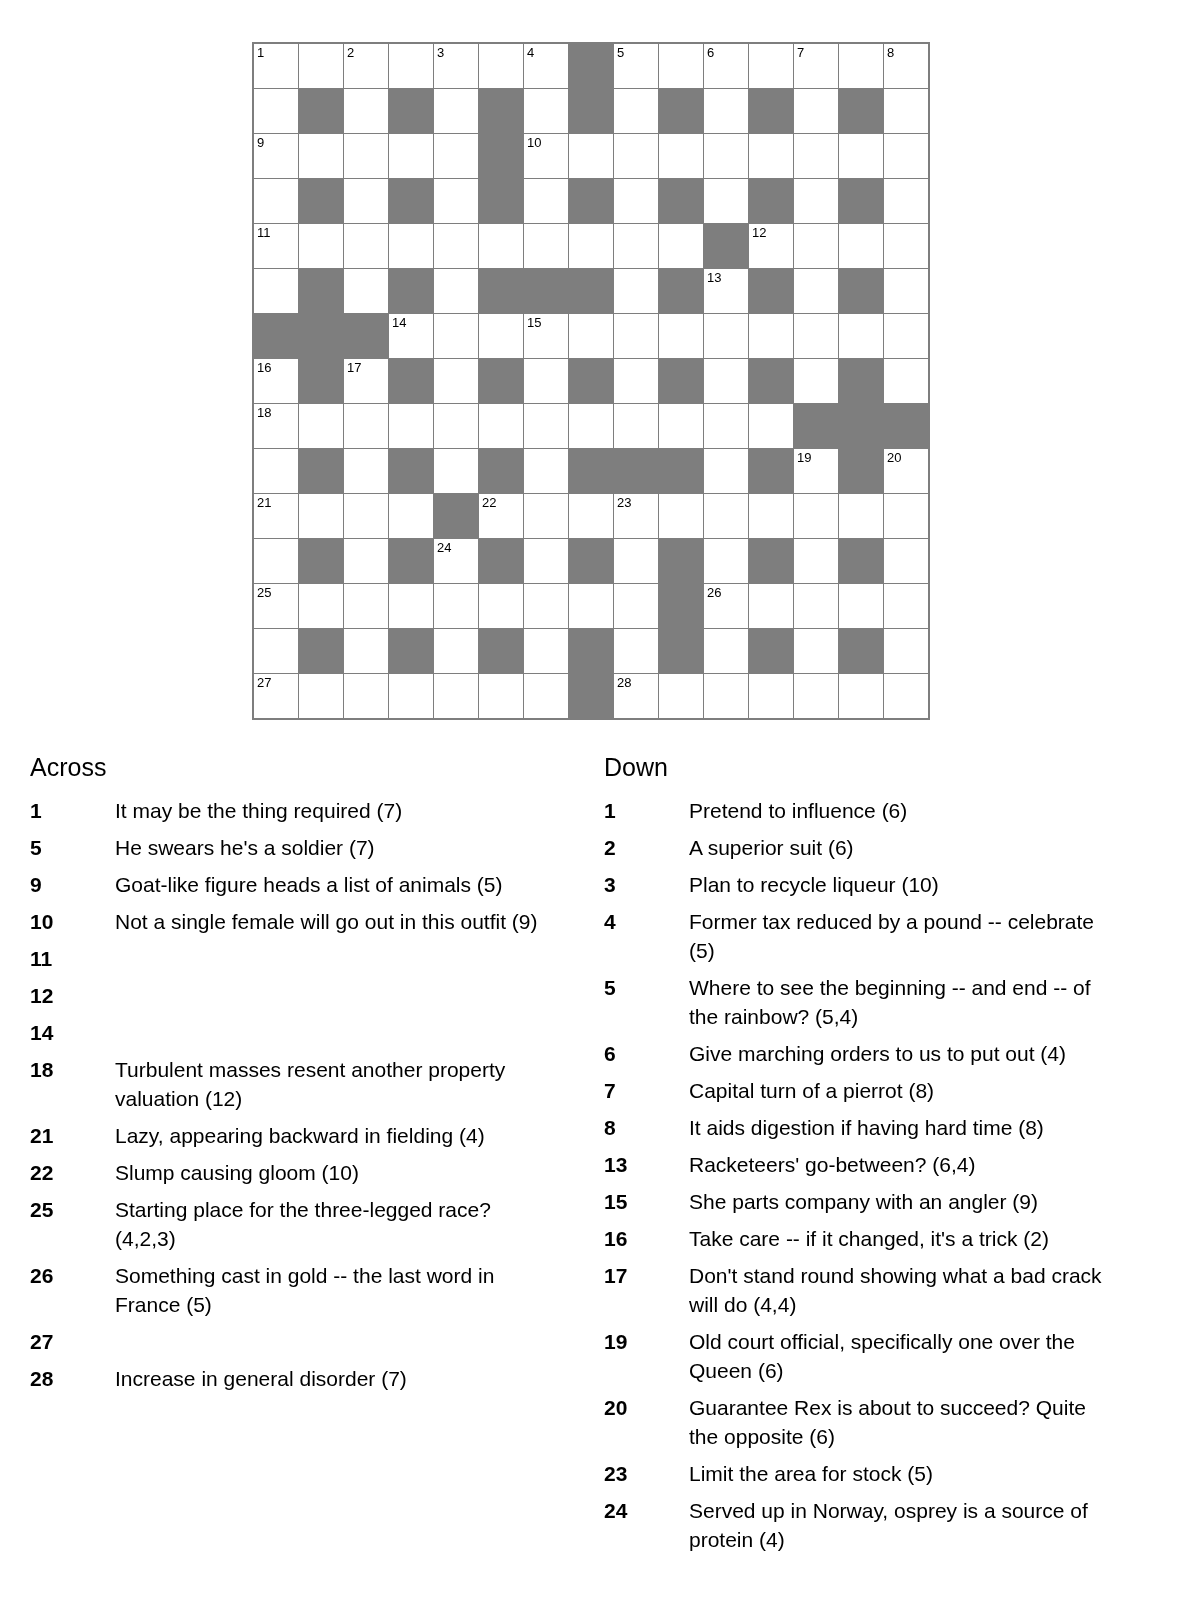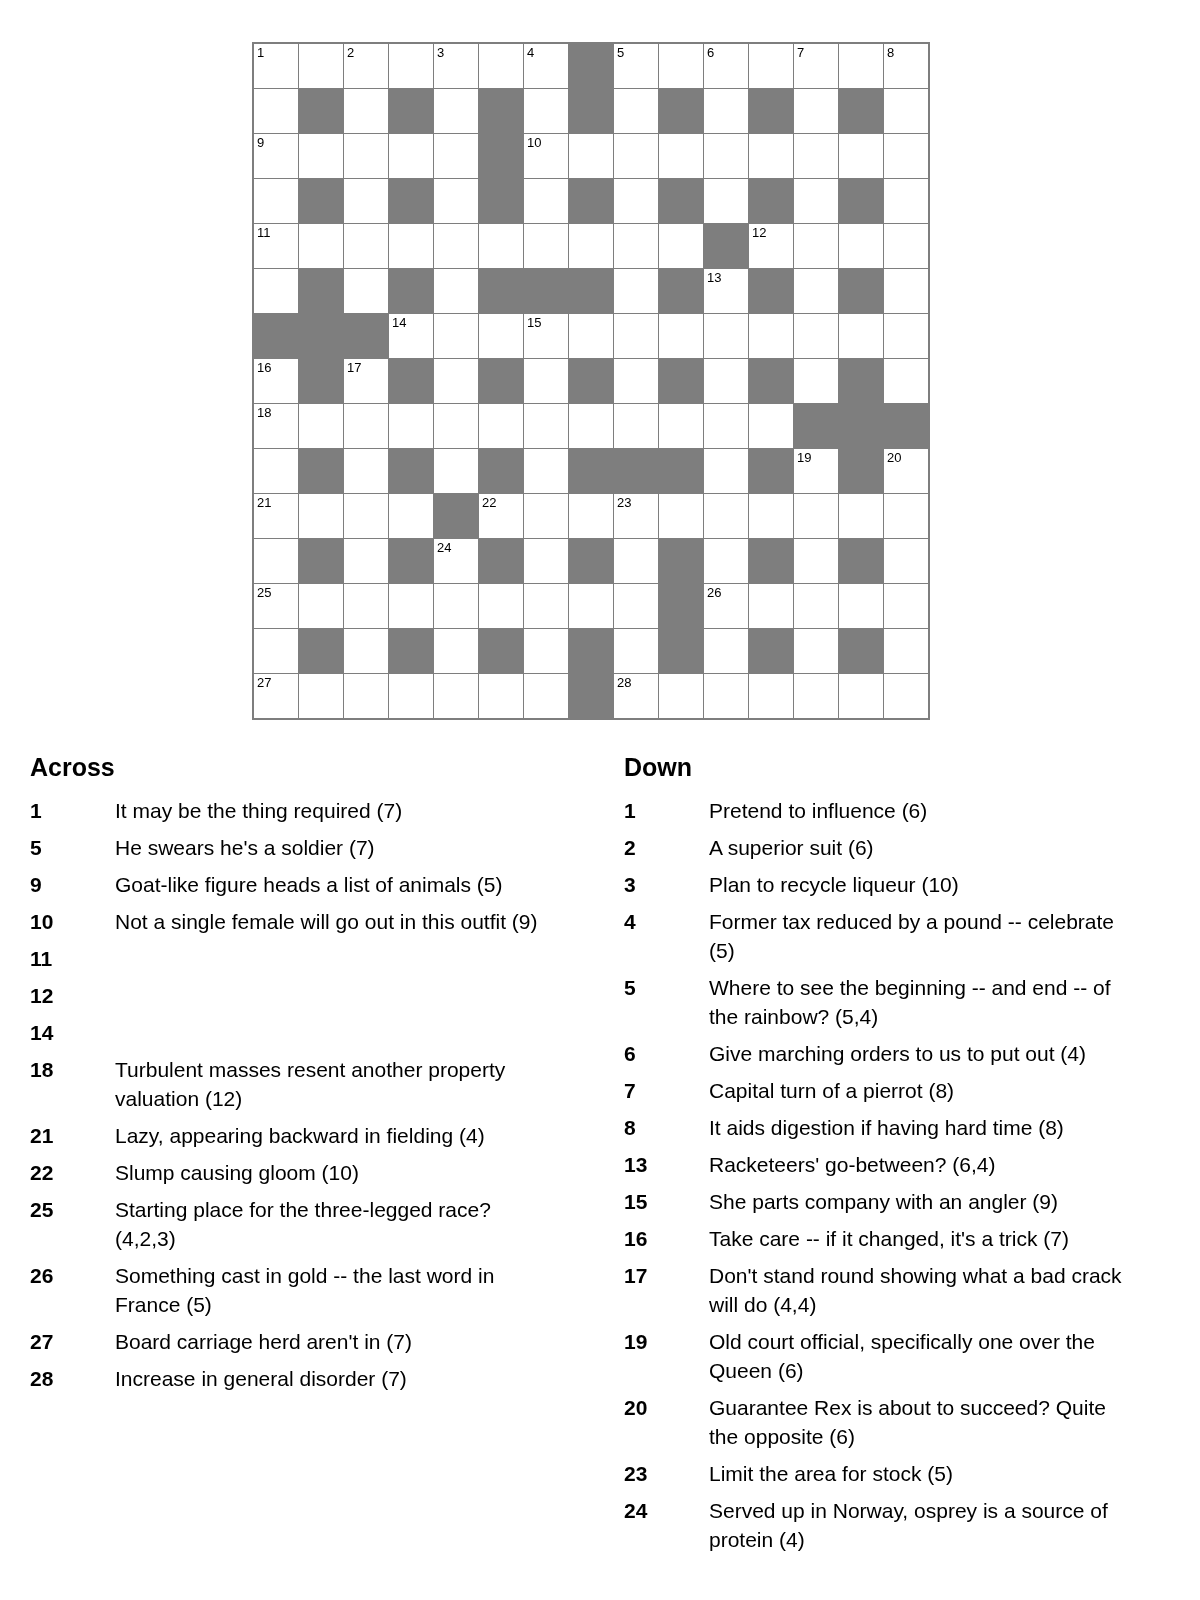--- a/index.html
+++ b/index.html
@@ -38,24 +38,24 @@
     font-size:13px;
     line-height:15px;
     color:#000000;
   }
   
   .clue-col{
     position:absolute;
     top:752px;
   }
   .col-across{ left:30px;  width:520px; }
-  .col-down  { left:624px; width:525px; }
+  .col-down  { left:604px; width:525px; }
   .clue-header{
     font-size:25px;
-    font-weight:bold;
+    font-weight:normal;
     line-height:30px;
     margin-bottom:14px;
   }
   .clue{
     display:flex;
     align-items:flex-start;
     margin-bottom:8px;
     font-size:21px;
     line-height:29px;
   }
@@ -400,21 +400,20 @@
         <div class="clue">
           <span class="cluenum">25</span>
           <span class="cluetext">Starting place for the three-legged race? (4,2,3)</span>
         </div>
         <div class="clue">
           <span class="cluenum">26</span>
           <span class="cluetext">Something cast in gold -- the last word in France (5)</span>
         </div>
         <div class="clue">
           <span class="cluenum">27</span>
-          <span class="cluetext">Board carriage herd aren't in (7)</span>
         </div>
         <div class="clue">
           <span class="cluenum">28</span>
           <span class="cluetext">Increase in general disorder (7)</span>
         </div>
       </div>
   </div>
 
   <div class="clue-col col-down">
     <div class="clue-header">Down</div>
@@ -454,21 +453,21 @@
         <div class="clue">
           <span class="cluenum">13</span>
           <span class="cluetext">Racketeers' go-between? (6,4)</span>
         </div>
         <div class="clue">
           <span class="cluenum">15</span>
           <span class="cluetext">She parts company with an angler (9)</span>
         </div>
         <div class="clue">
           <span class="cluenum">16</span>
-          <span class="cluetext">Take care -- if it changed, it's a trick (7)</span>
+          <span class="cluetext">Take care -- if it changed, it's a trick (2)</span>
         </div>
         <div class="clue">
           <span class="cluenum">17</span>
           <span class="cluetext">Don't stand round showing what a bad crack will do (4,4)</span>
         </div>
         <div class="clue">
           <span class="cluenum">19</span>
           <span class="cluetext">Old court official, specifically one over the Queen (6)</span>
         </div>
         <div class="clue">

